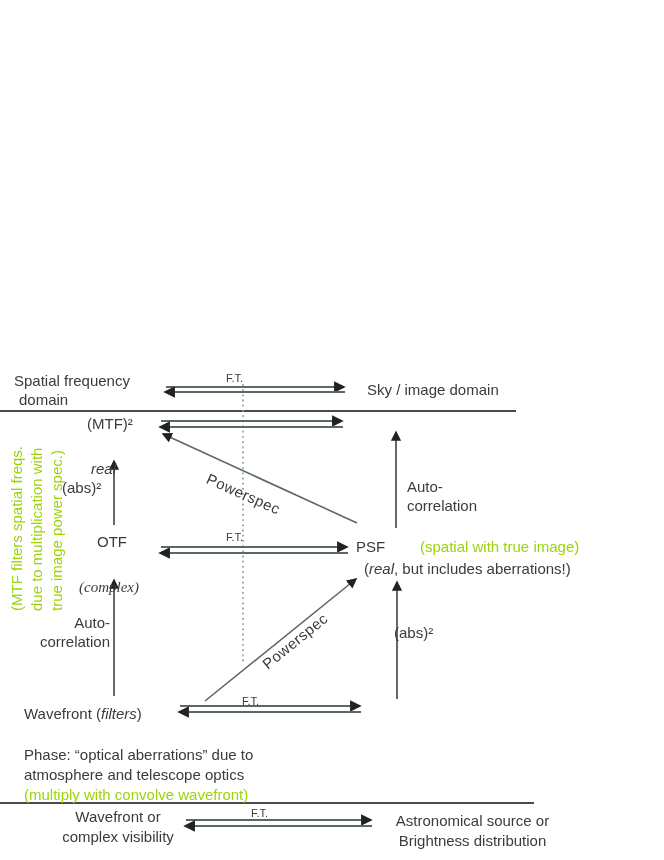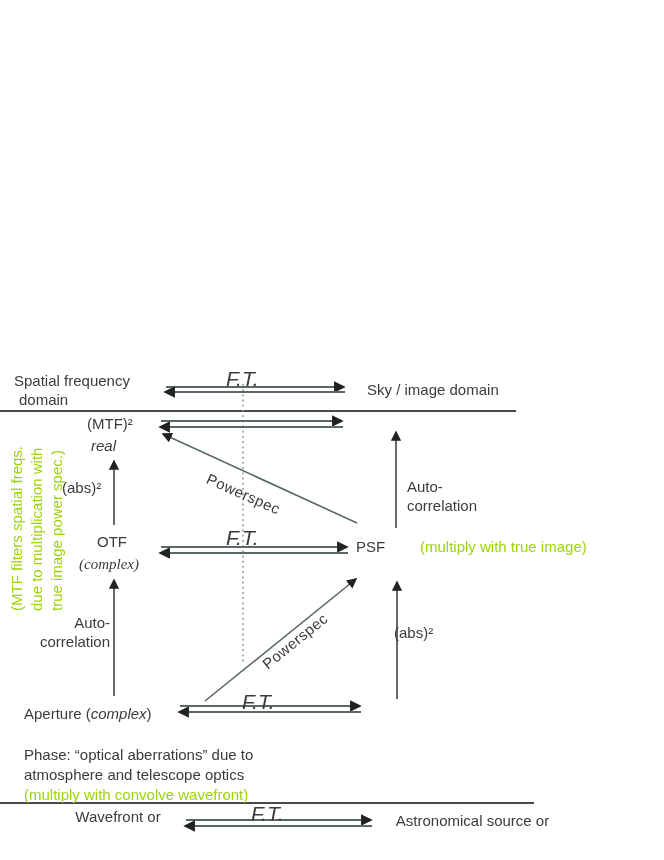--- a/index.html
+++ b/index.html
@@ -1,23 +1,23 @@
 <!DOCTYPE html>
 <html style="--green: #9cd40a; --text: #3b3b3b;"><head>
 <meta charset="utf-8">
 <style>
   html,body{margin:0;padding:0;background:#ffffff;}
   #canvas{
     position:relative;width:664px;height:860px;background:#ffffff;overflow:hidden;
     font-family:"Liberation Sans",sans-serif;color:var(--text,#3b3b3b);
   }
   .lbl{position:absolute;font-size:15px;line-height:19px;white-space:nowrap;}
-  .it{font-style:italic;}
+  .it{font-style:italic;margin-top:23px;}
   .green{color:var(--green,#9cd408);}
-  .ft{font-style:italic;font-size:21px;}
+  .ft{font-size:11px;}
   .two-line{white-space:normal;}
   .ctr{text-align:center;}
   .rgt{text-align:right;}
   .rot-note{
     position:absolute;left:7px;top:611px;width:202px;height:60px;
     transform:rotate(-90deg);transform-origin:0 0;
     font-size:15px;line-height:20px;white-space:nowrap;
   }
   .pspec{position:absolute;font-size:15px;letter-spacing:.5px;transform-origin:0 0;}
   svg.lines{position:absolute;left:0;top:0;}
@@ -91,38 +91,41 @@
 
   <div class="lbl two-line" style="left:407px;top:477px;">
     <div>Auto-</div>
     <div>correlation</div>
   </div>
 
   <div class="lbl" style="left:97px;top:532px;">OTF</div>
   <div class="lbl it" style="left:79px;top:555px;font-family:Liberation Serif, serif;">(complex)</div>
   <div class="lbl ft" style="left:226px;top:528px;">F.T.</div>
   <div class="lbl" style="left:356px;top:537px;">PSF</div>
-  <div class="lbl green" style="left:420px;top:537px;">(multiply with true image)</div>
+  <div class="lbl green" style="left:420px;top:537px;">(spatial with true image)</div>
+  <div class="lbl" style="left:364px;top:559px;"><span>(</span><span class="it">real</span><span>, but includes aberrations!)</span></div>
 
   <div class="lbl two-line rgt" style="left:25px;top:613px;width:85px;">
     <div>Auto-</div>
     <div>correlation</div>
   </div>
 
   <div class="pspec" style="left:259px;top:659px;transform:rotate(-39deg);">Powerspec</div>
 
   <div class="lbl" style="left:394px;top:623px;">(abs)²</div>
 
   <div class="lbl ft" style="left:242px;top:692px;">F.T.</div>
-  <div class="lbl" style="left:24px;top:704px;"><span>Aperture (</span><span class="it">complex</span><span>)</span></div>
+  <div class="lbl" style="left:24px;top:704px;"><span>Wavefront (</span><span class="it">filters</span><span>)</span></div>
   <div class="lbl" style="left:24px;top:765px;">atmosphere and telescope optics</div>
   <div class="lbl" style="left:24px;top:745px;">Phase: “optical aberrations” due to</div>
   <div class="lbl green" style="left:24px;top:785px;">(multiply with convolve wavefront)</div>
 
   <div class="lbl two-line ctr" style="left:48px;top:807px;width:140px;line-height:20px;">
     <div>Wavefront or</div>
+    <div>complex visibility</div>
   </div>
   <div class="lbl ft" style="left:251px;top:804px;">F.T.</div>
   <div class="lbl two-line ctr" style="left:380px;top:811px;width:185px;line-height:20px;text-align:center;">
     <div>Astronomical source or</div>
+    <div>Brightness distribution</div>
   </div>
 
 </div>
 
 </body></html>

